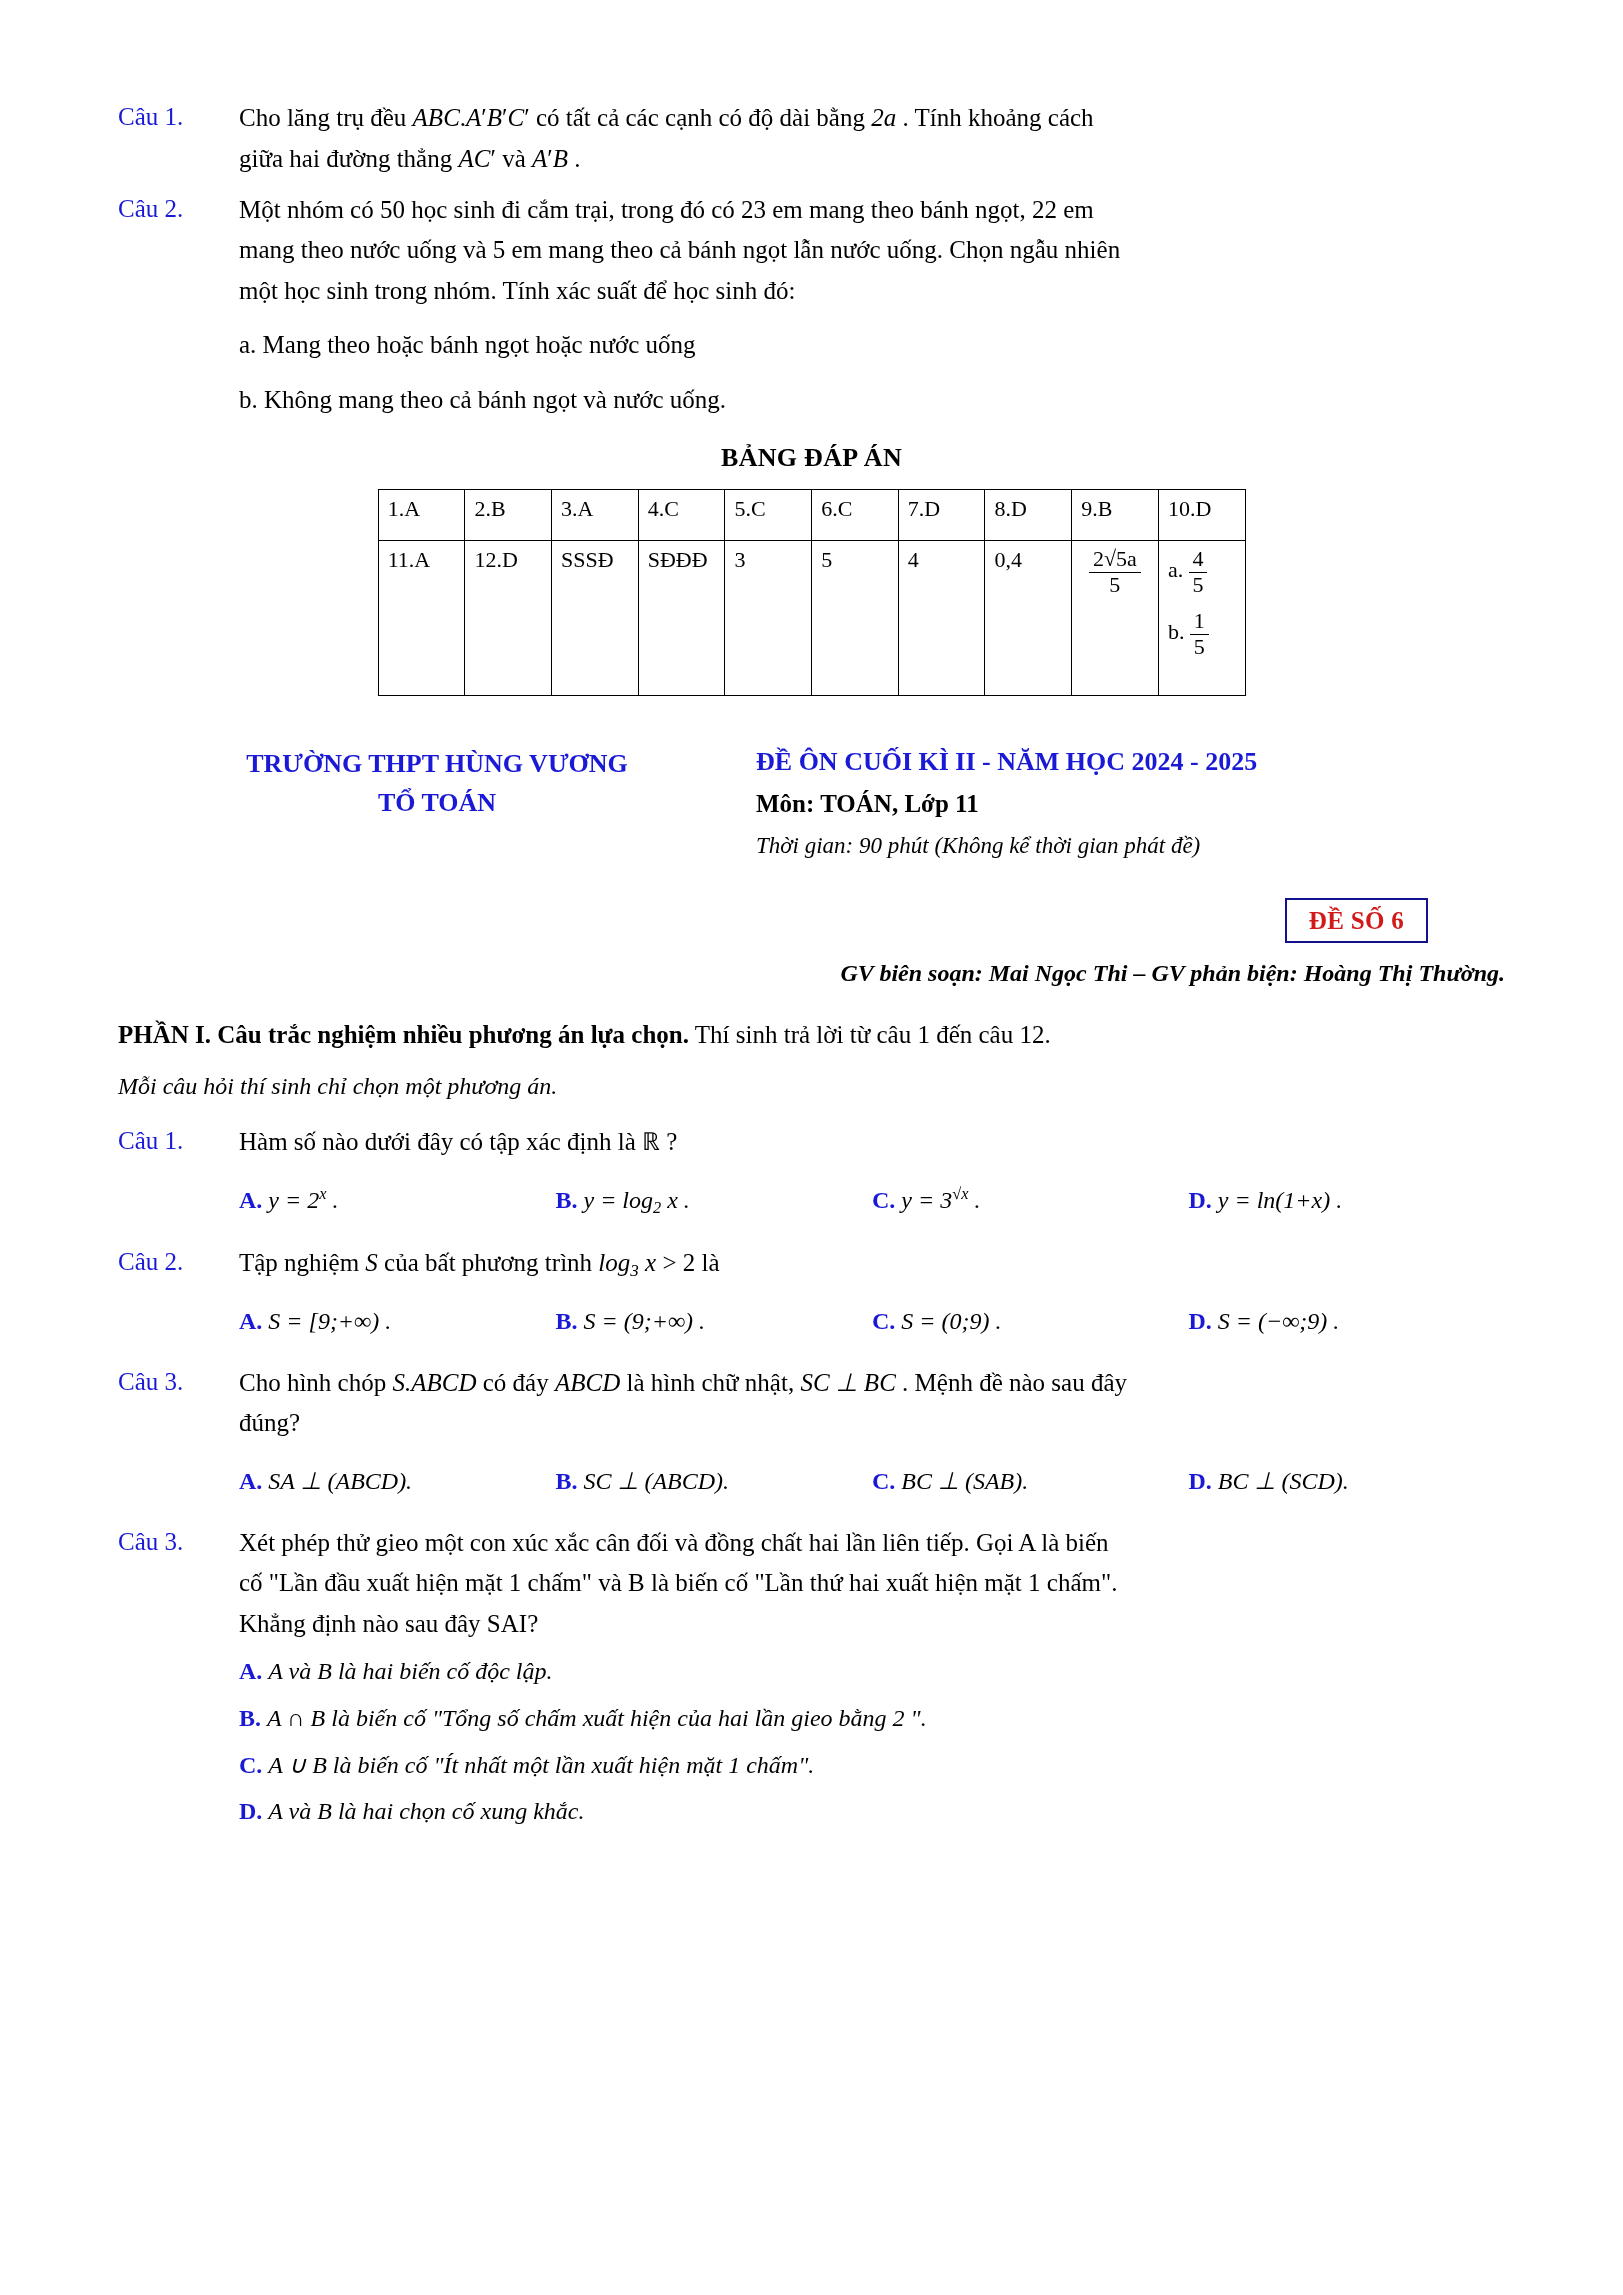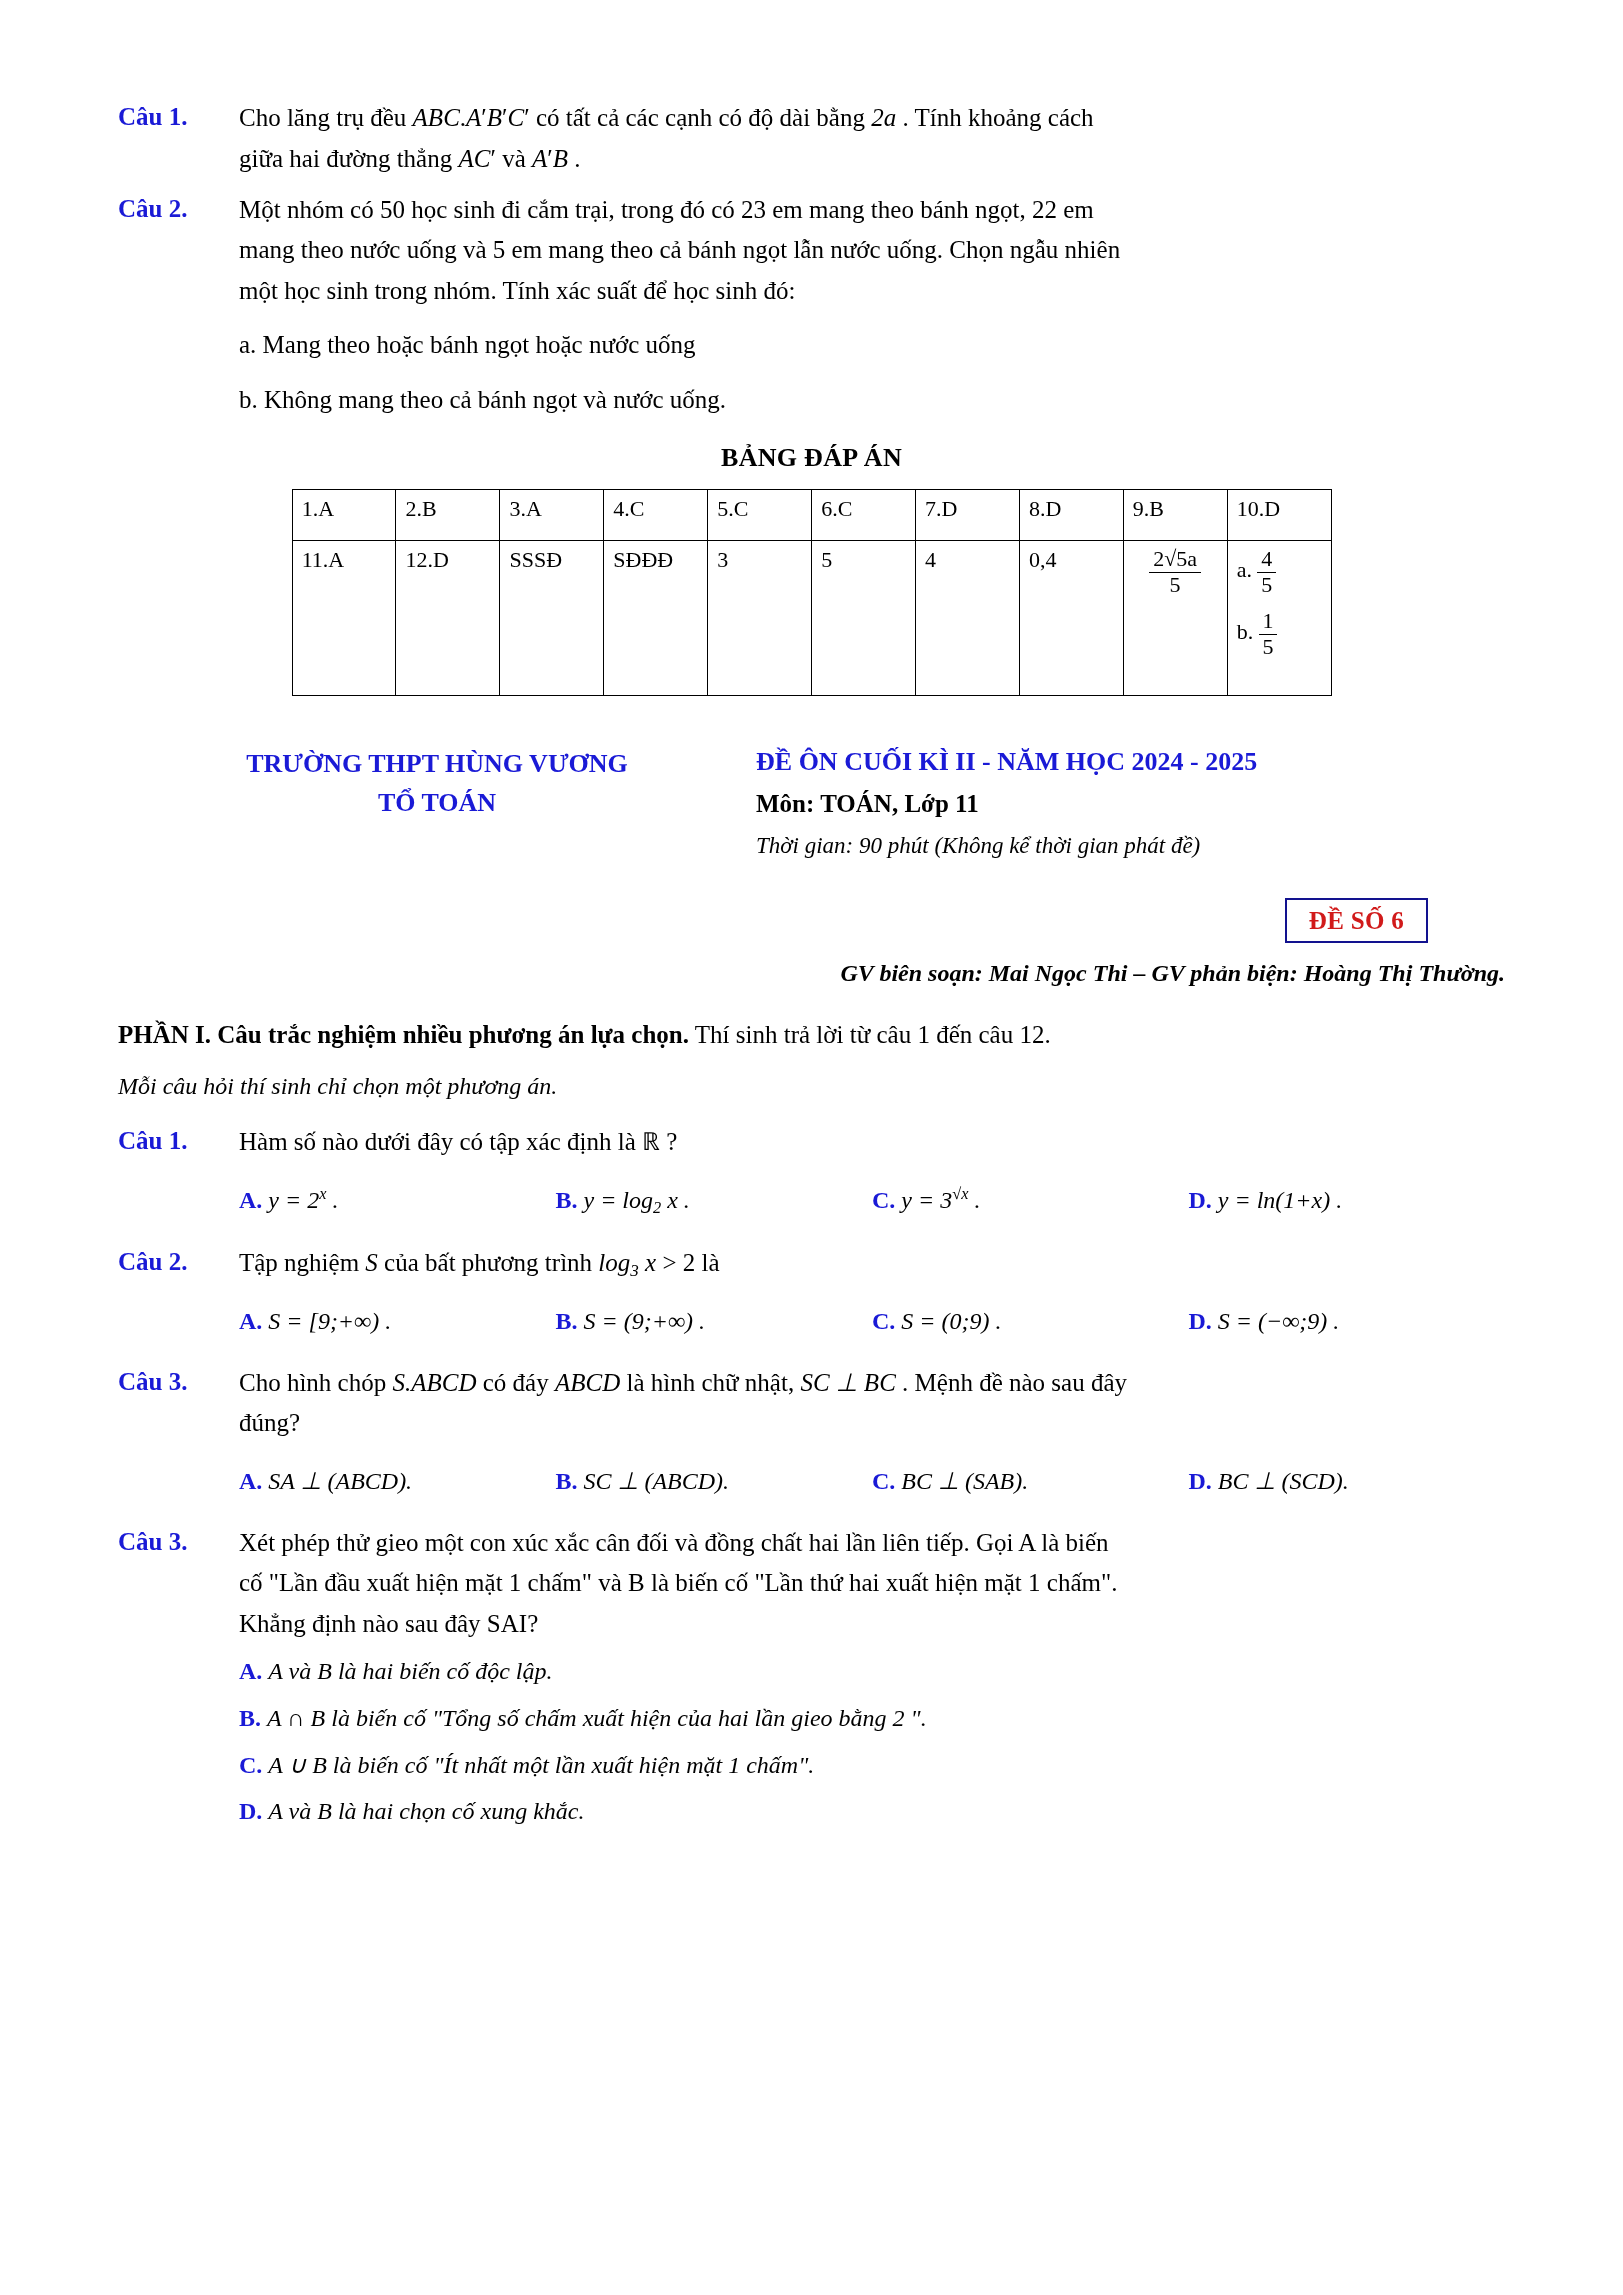--- a/index.html
+++ b/index.html
@@ -18,21 +18,21 @@
     box-sizing: border-box;
     padding: 98px 118px 52px 118px;
     position: relative;
   }
   .row {
     display: flex;
     align-items: flex-start;
   }
   .qlabel {
     color: #1a1ad6;
-    font-weight: bold;
+    font-weight: normal;
     font-size: 25px;
     width: 121px;
     flex: 0 0 121px;
     line-height: 1.55;
   }
   .qbody {
     flex: 1 1 auto;
     font-size: 25px;
     line-height: 1.62;
   }
@@ -46,21 +46,21 @@
   .ans-title {
     text-align: center;
     font-weight: bold;
     font-size: 26px;
     letter-spacing: 0.3px;
     margin: 22px 0 11.8px 0;
   }
   table.ans {
     border-collapse: collapse;
     margin: 16px auto;
-    width: 1040px;
+    width: 868px;
     table-layout: fixed;
   }
   table.ans td {
     border: 1.3px solid #000;
     font-size: 22px;
     padding: 6.5px 9.2px;
     vertical-align: top;
     height: 37px;
   }
   table.ans tr.r2 td { height: 141px; }

